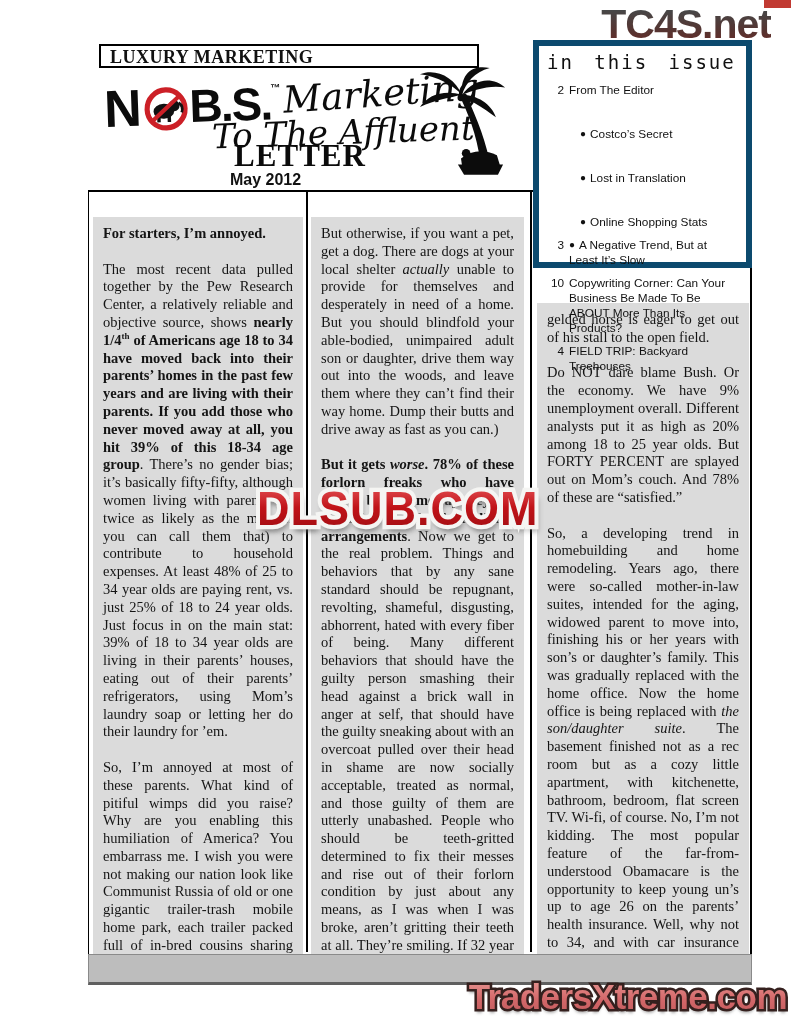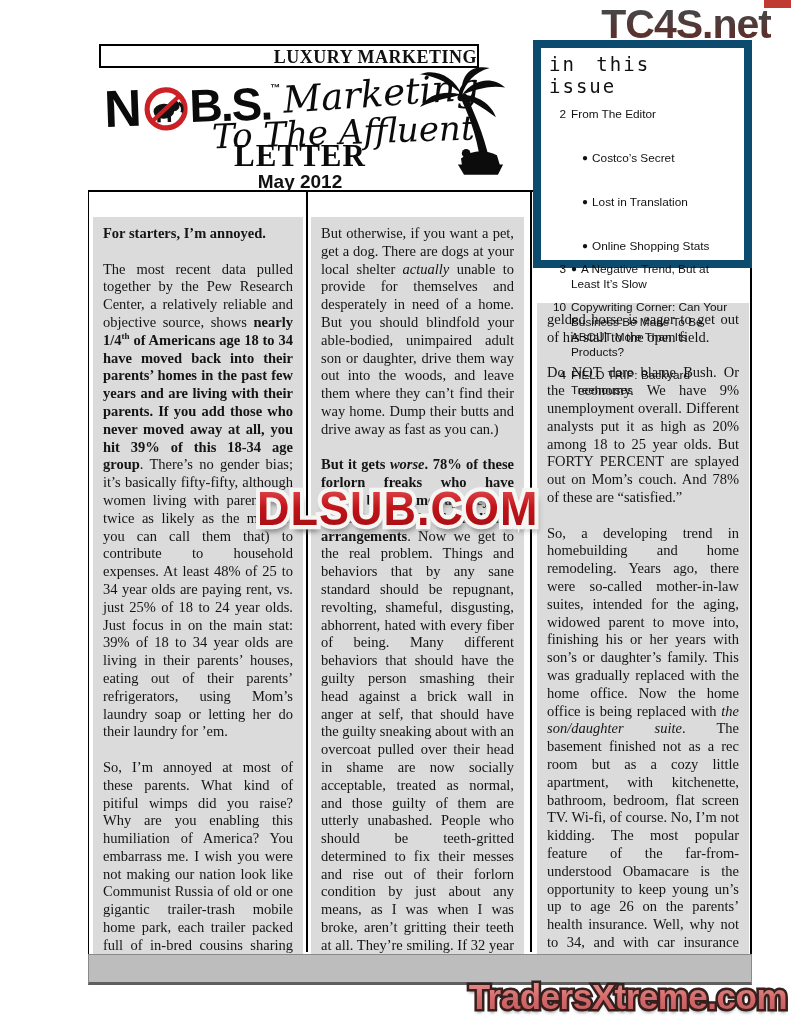--- a/index.html
+++ b/index.html
@@ -3,40 +3,40 @@
 <meta charset="utf-8">
 <style>
   html,body{margin:0;padding:0;background:#ffffff;}
   .page{position:relative;width:791px;height:1024px;background:#fff;overflow:hidden;
         font-family:"Liberation Serif",serif;color:#111;}
 
   
   .kicker-box{position:absolute;left:99px;top:44px;width:380px;height:24px;
     border:2px solid #000;box-sizing:border-box;background:#fff;}
   .kicker-box span{display:block;padding:1px 0 0 9px;font-weight:bold;font-size:18px;
-    letter-spacing:.5px;font-family:"Liberation Serif",serif;text-align:right;}
+    letter-spacing:.5px;font-family:"Liberation Serif",serif;}
   .logo-row{position:absolute;left:104px;top:80px;display:flex;align-items:center;
     transform:rotate(-2deg);font-family:"Liberation Sans",sans-serif;font-weight:900;color:#0b0b0b;}
   .logo-n{font-size:52px;line-height:1;}
   .logo-circle{width:46px;height:46px;margin:0 1px;position:relative;top:2px;}
   .logo-bs{font-size:46px;line-height:1;letter-spacing:-2px;}
   .logo-tm{font-size:10px;vertical-align:top;position:relative;top:-16px;}
   .script1{position:absolute;left:283px;top:72px;font-family:"DejaVu Serif",serif;
     font-style:italic;font-size:37px;transform:rotate(-4deg);color:#0b0b0b;}
   .script2{position:absolute;left:212px;top:112px;font-family:"DejaVu Serif",serif;
     font-style:italic;font-size:34px;transform:rotate(-2deg);color:#0b0b0b;}
   .letter-title{position:absolute;left:230px;top:138px;width:140px;text-align:center;
     font-weight:bold;font-size:31px;letter-spacing:1px;color:#0b0b0b;}
-  .date-line{position:absolute;left:230px;top:171px;width:140px;text-align:center;
-    font-family:"Liberation Sans",sans-serif;font-weight:bold;font-size:19px;}
+  .date-line{position:absolute;left:230px;top:171px;width:140px;
+    font-family:"Liberation Sans",sans-serif;font-weight:bold;font-size:16px;}
   .palm{position:absolute;left:414px;top:64px;}
 
   
   .issue-box{position:absolute;left:533px;top:40px;width:219px;height:228px;background:#fff;
-    border:8px solid #0c4a6e;box-sizing:border-box;padding:5px 8px 0 8px;z-index:5;}
+    border:6px solid #0c4a6e;box-sizing:border-box;padding:5px 8px 0 8px;z-index:5;}
   .issue-title{font-family:"DejaVu Sans Mono",monospace;font-size:19px;letter-spacing:2px;
     word-spacing:7px;margin:0 0 10px 0;}
   .issue-row{display:flex;font-family:"Liberation Sans",sans-serif;font-size:11.8px;
     line-height:1.27;margin-top:1px;}
   .issue-row.has-num{margin-top:8px;}
   .issue-row.first{margin-top:0;}
   .issue-num{flex:none;width:17px;text-align:right;margin-right:5px;}
   .issue-text{flex:1;}
   .issue-text.indent{padding-left:11px;margin-top:28px;}
   .bullet{display:inline-block;margin-right:4px;font-size:10px;position:relative;top:-1px;}

